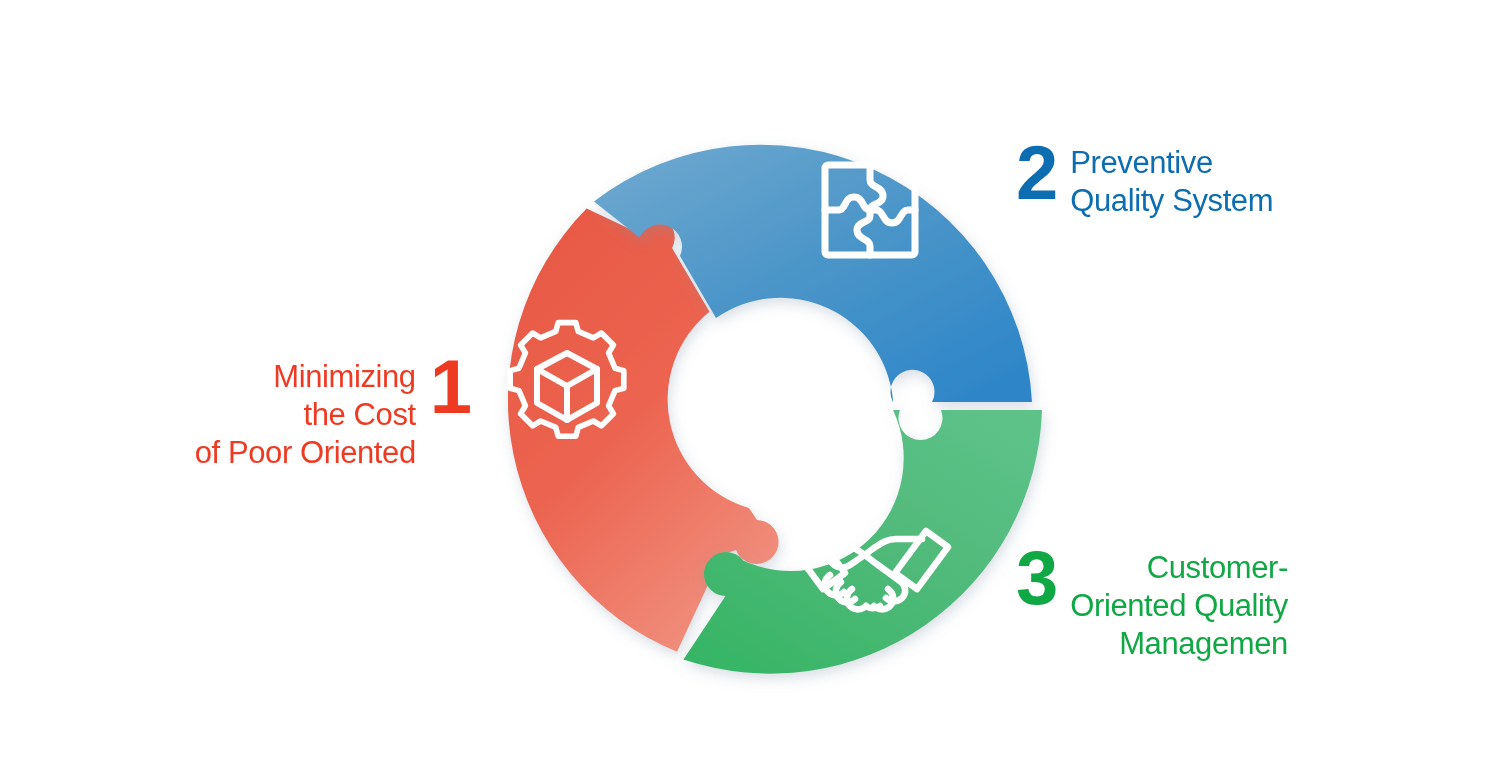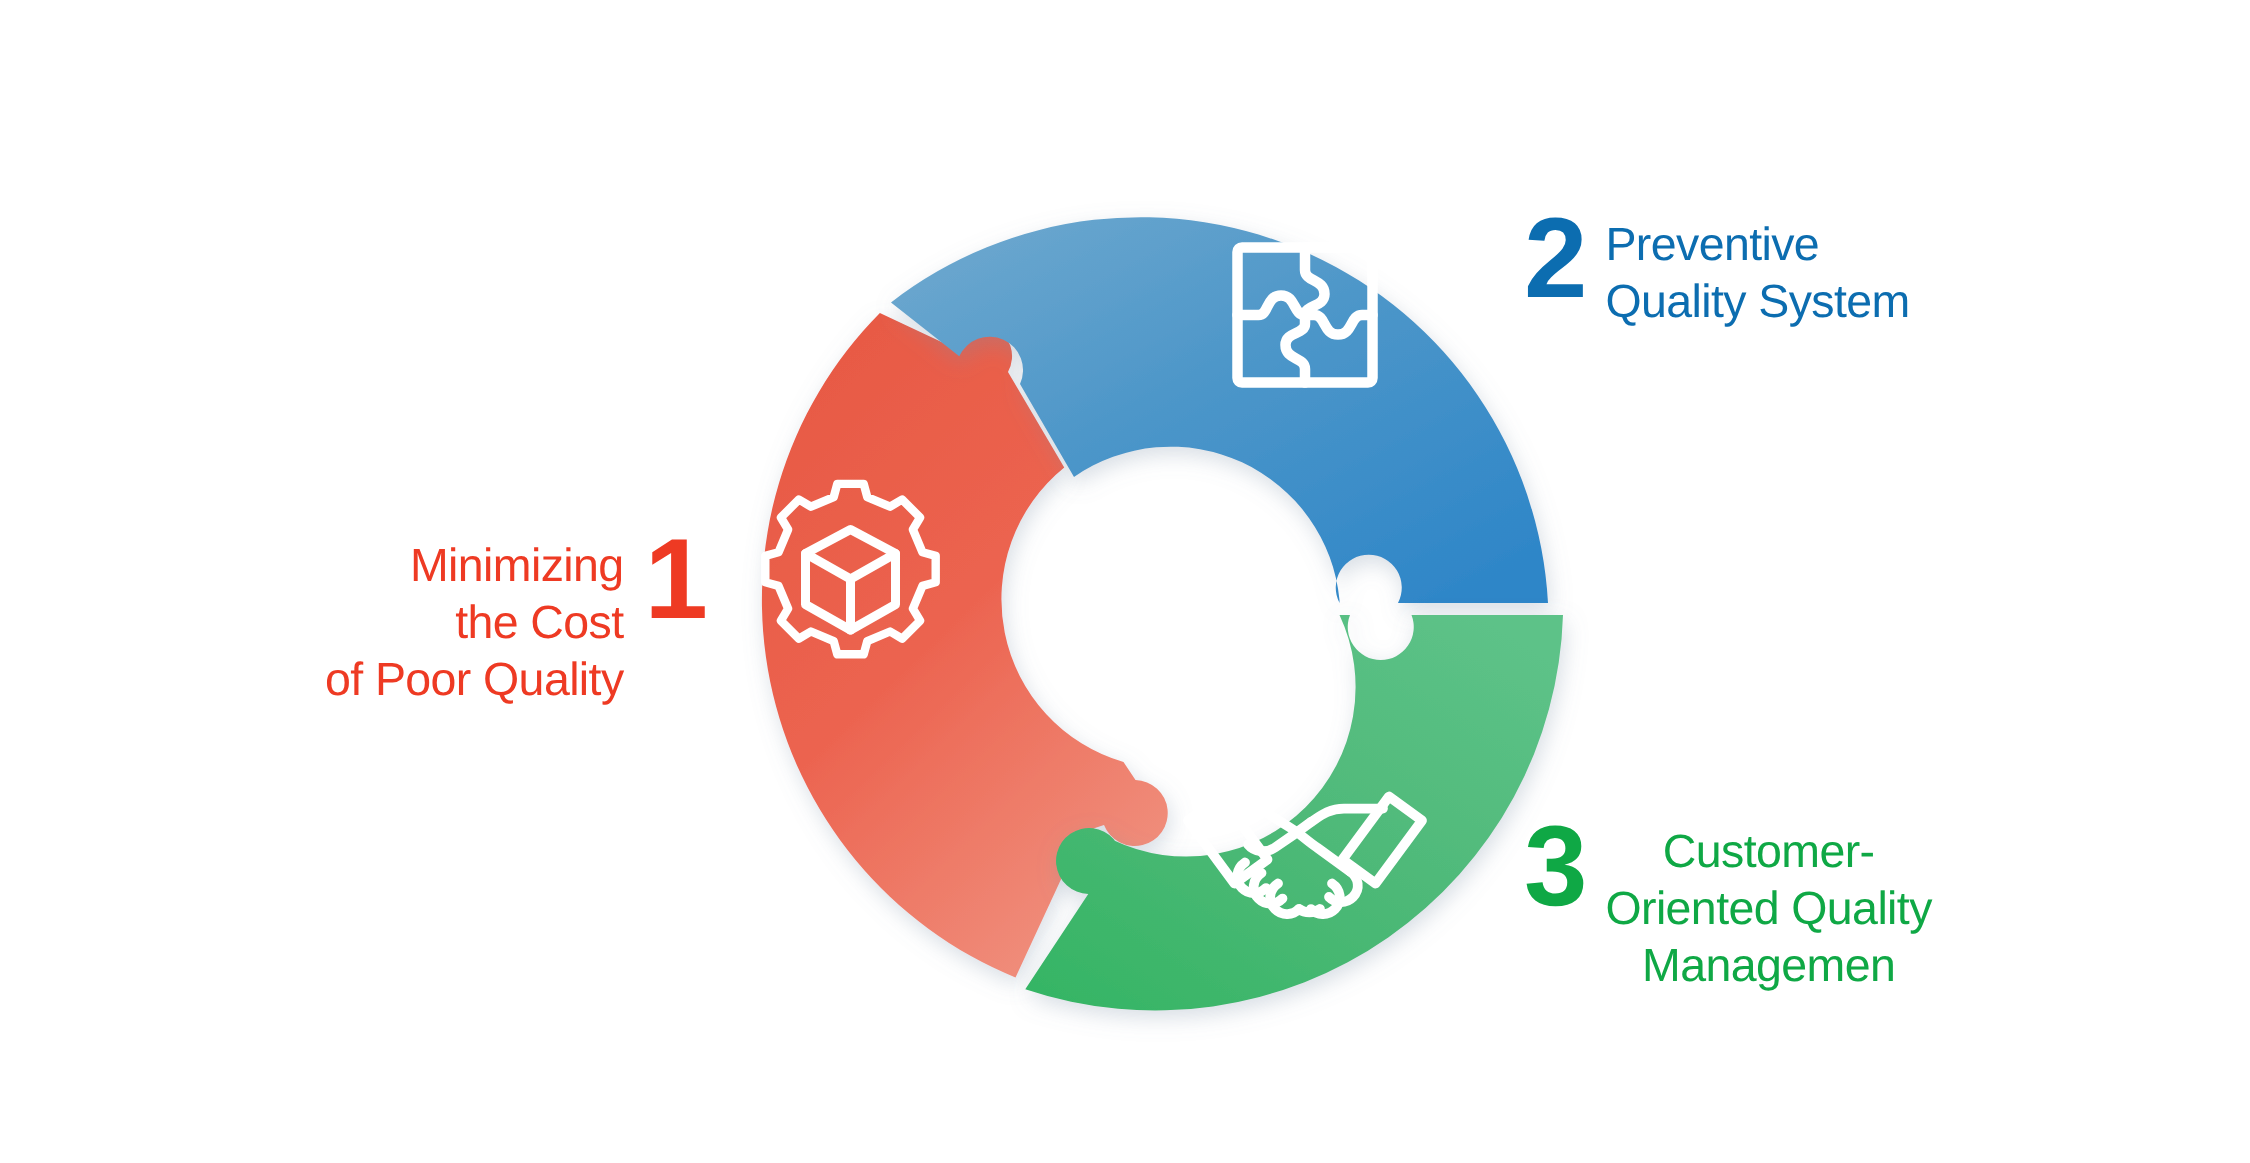--- a/index.html
+++ b/index.html
@@ -74,21 +74,21 @@
     padding-top: 6px;
   }
   #label-2 .label-num { color: #0C6DB0; }
 
   
   #label-3 {
     left: 1016px;
     top: 543px;
   }
   #label-3 .label-text {
-    text-align: center;
+    text-align: right;
     color: #0FA845;
     padding-top: 6px;
   }
   #label-3 .label-num { color: #0FA845; }
 </style>
 </head>
 <body>
 
 <div id="stage" style="background: rgb(255, 255, 255);">
 
@@ -232,21 +232,21 @@
 
         <path d="M -4 41 C 0 44 6 44 10 41"></path>
       </g>
 
     </g>
   </svg>
 
   <div class="label-block" id="label-1">
     <div class="label-text" style="color: rgb(238, 58, 35);">Minimizing
 the Cost
-of Poor Quality</div>
+of Poor Oriented</div>
     <div class="label-num" style="color: rgb(238, 58, 35);">1</div>
   </div>
 
   <div class="label-block" id="label-2">
     <div class="label-num" style="color: rgb(12, 109, 176);">2</div>
     <div class="label-text" style="color: rgb(12, 109, 176);">Preventive
 Quality System</div>
   </div>
 
   <div class="label-block" id="label-3">

